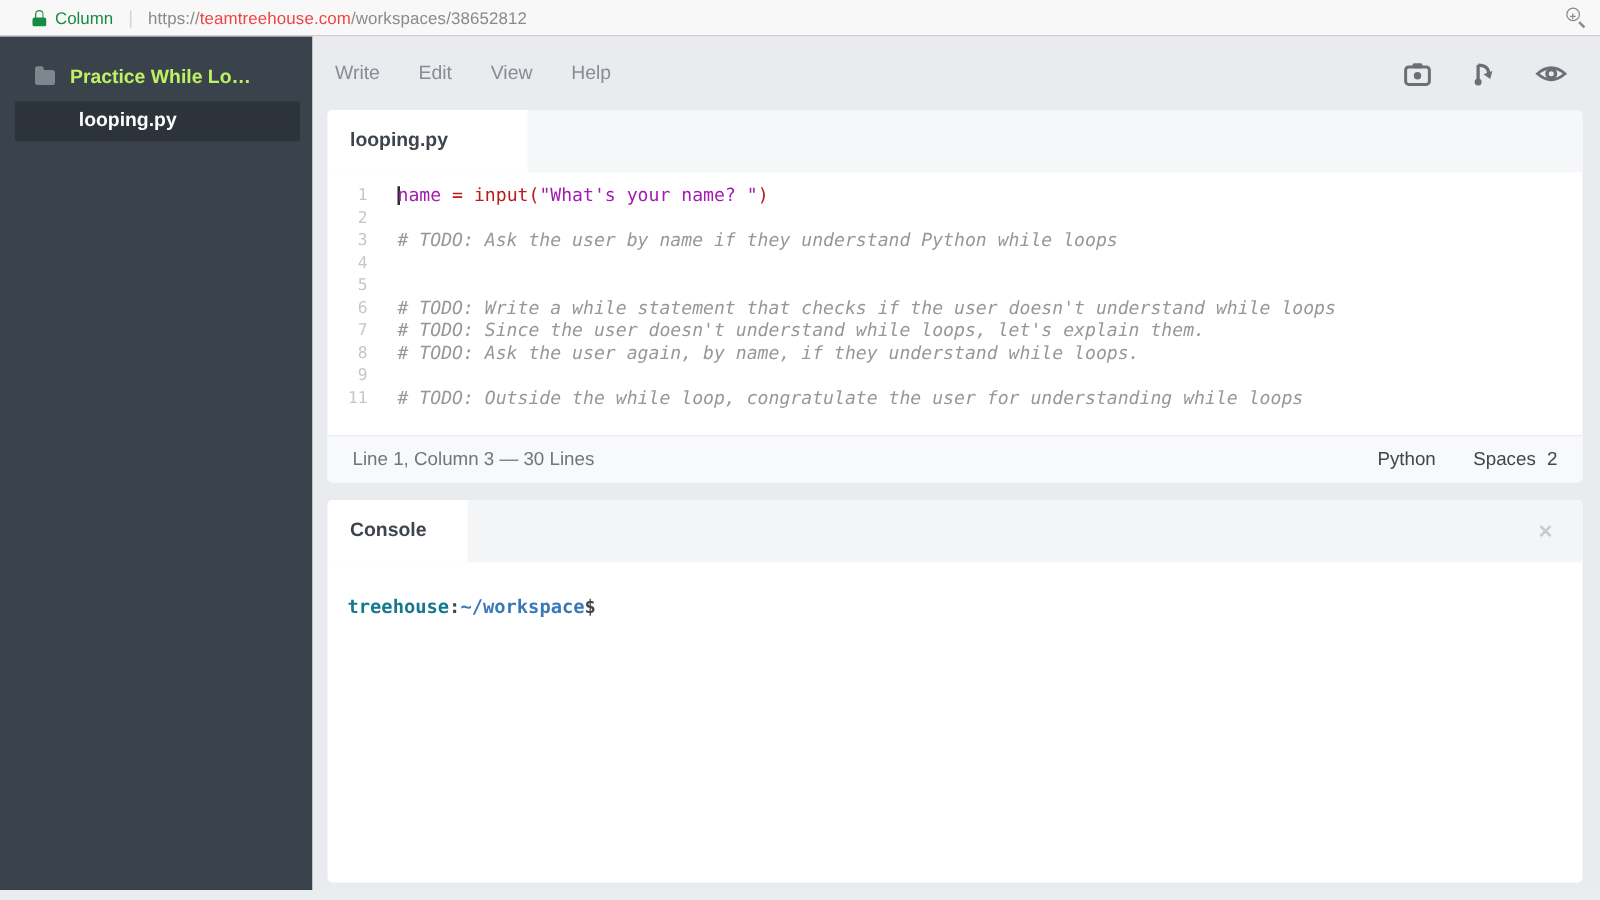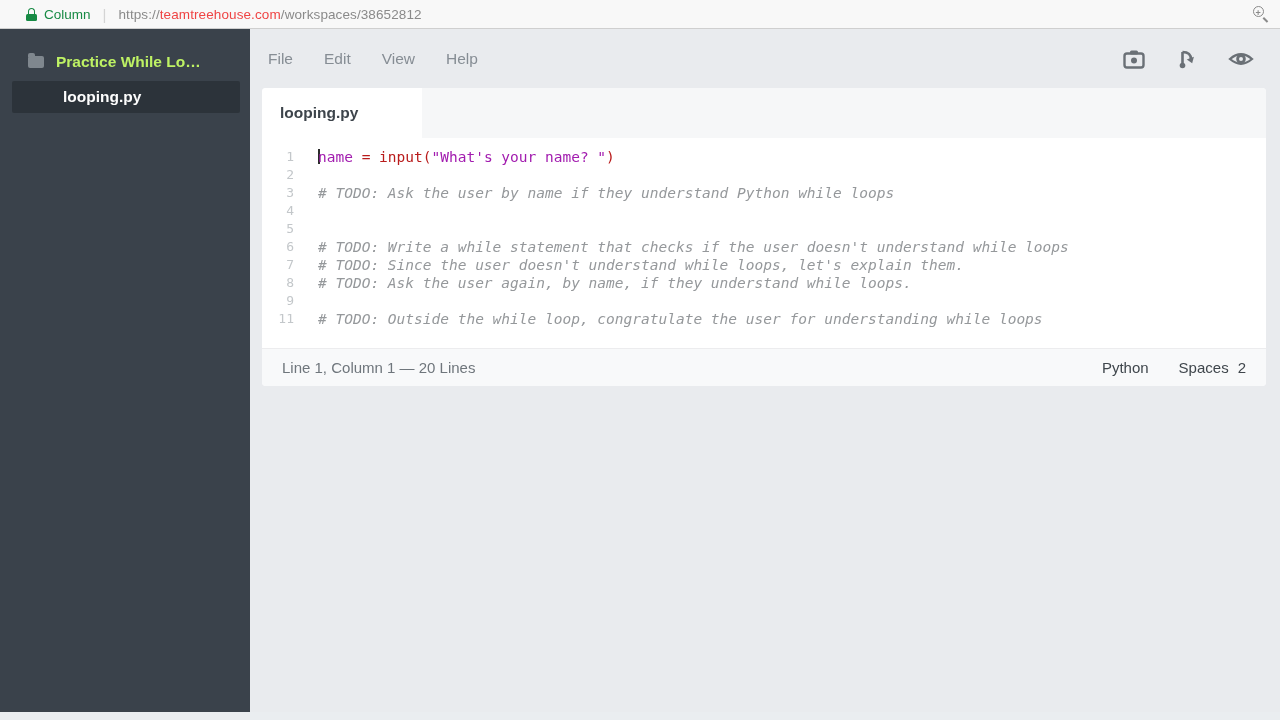--- a/index.html
+++ b/index.html
@@ -114,21 +114,21 @@
       <span>Practice While Lo…</span>
     </div>
     <div class="file-row">
       <span>looping.py</span>
     </div>
   </div>
 
   <div class="main">
 
     <div class="menu-bar">
-      <span class="menu-item">File</span>
+      <span class="menu-item">Write</span>
       <span class="menu-item">Edit</span>
       <span class="menu-item">View</span>
       <span class="menu-item">Help</span>
       <span class="menu-icons">
         <svg class="icon-btn" width="24" height="24" viewBox="0 0 24 24">
           <rect x="2.5" y="6.5" width="19" height="14" rx="2.5" fill="none" stroke="#6a7076" stroke-width="2.4"></rect>
           <rect x="8" y="3.5" width="8" height="4" rx="1.5" fill="#6a7076"></rect>
           <circle cx="12" cy="13.5" r="3" fill="#6a7076"></circle>
         </svg>
         <svg class="icon-btn" width="24" height="24" viewBox="0 0 24 24">
@@ -158,28 +158,39 @@
             <div class="code-line"><span class="line-num">4</span><span class="line-code"></span></div>
             <div class="code-line"><span class="line-num">5</span><span class="line-code"></span></div>
             <div class="code-line"><span class="line-num">6</span><span class="line-code"><span class="seg-cm"># TODO: Write a while statement that checks if the user doesn't understand while loops</span></span></div>
             <div class="code-line"><span class="line-num">7</span><span class="line-code"><span class="seg-cm"># TODO: Since the user doesn't understand while loops, let's explain them.</span></span></div>
             <div class="code-line"><span class="line-num">8</span><span class="line-code"><span class="seg-cm"># TODO: Ask the user again, by name, if they understand while loops.</span></span></div>
             <div class="code-line"><span class="line-num">9</span><span class="line-code"></span></div>
             <div class="code-line"><span class="line-num">11</span><span class="line-code"><span class="seg-cm"># TODO: Outside the while loop, congratulate the user for understanding while loops</span></span></div>
           </div>
       </div>
       <div class="status-bar">
-        <span class="status-left">Line 1, Column 1 — 20 Lines</span>
+        <span class="status-left">Line 1, Column 3 — 30 Lines</span>
         <span class="status-right">
           <span>Python</span>
           <span class="status-indent">
             <span>Spaces</span>
             <span>2</span>
           </span>
         </span>
       </div>
     </div>
 
+    <div class="card console-card">
+      <div class="console-tabbar">
+        <div class="tab console-tab">
+          <span>Console</span>
+        </div>
+        <span class="console-close">×</span>
+      </div>
+      <div class="console-body">
+        <span><span class="pr-teal">treehouse</span><span class="pr-plain">:</span><span class="pr-blue">~/workspace</span><span class="pr-plain">$</span></span>
+      </div>
+    </div>
 
   </div>
 </div>
 
 <div class="footer-strip"></div>
 
 </body></html>

